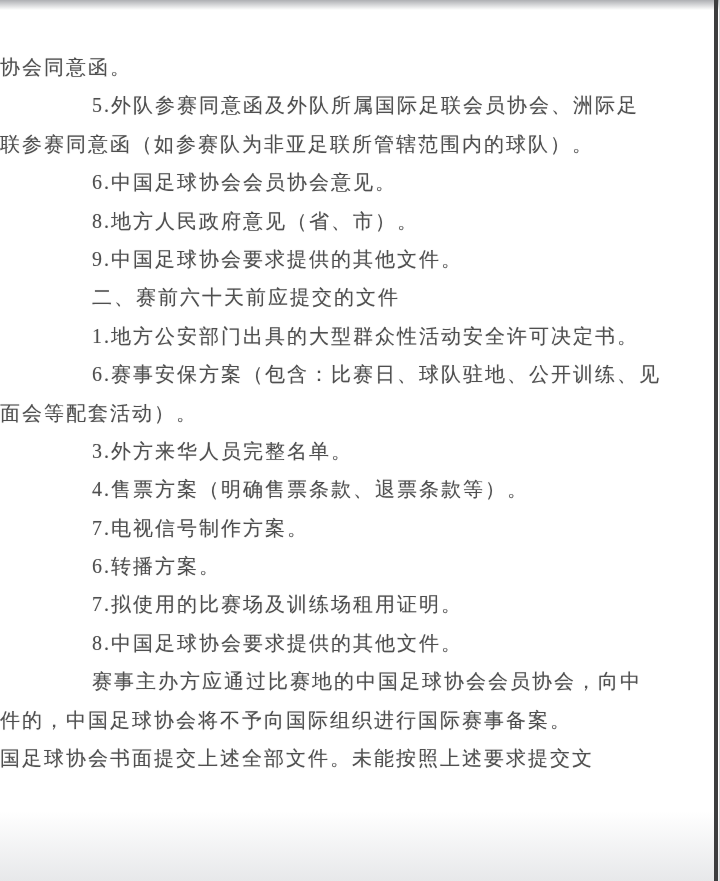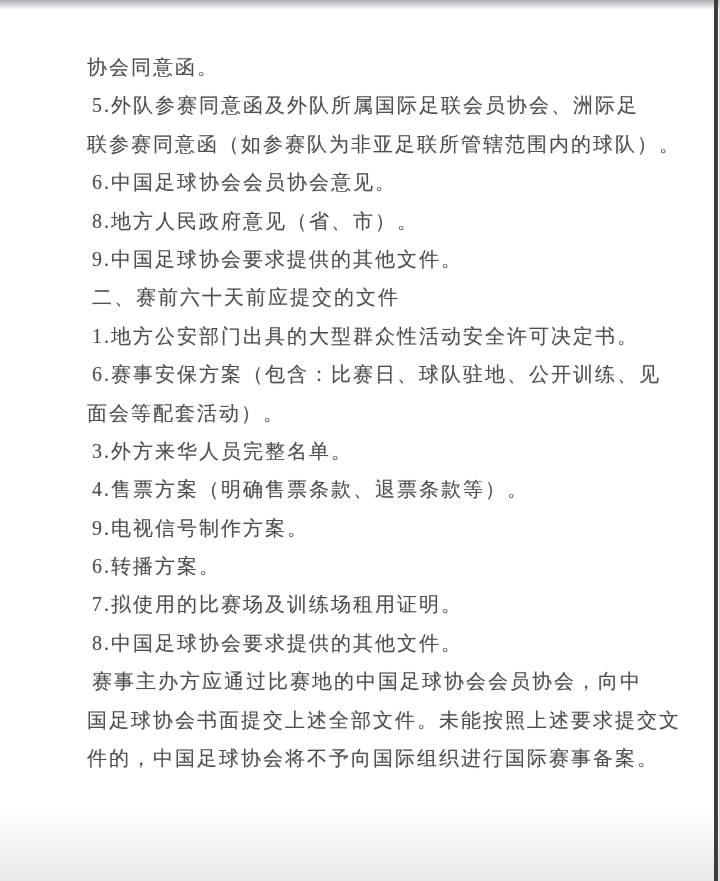--- a/index.html
+++ b/index.html
@@ -20,21 +20,20 @@
   .text-block {
     position: absolute;
     top: 0;
     left: 0;
     right: 0;
     padding-top: 48px;
   }
   .line {
     height: 38.4px;
     line-height: 38.4px;
-    padding-left: 87px;
     font-size: 20px;
     letter-spacing: 2px;
     color: var(--text_color, #4f4f4f);
     white-space: nowrap;
     text-shadow: 0 0 1px rgba(90, 90, 90, 0.35);
   }
   .line.indent {
     padding-left: 92px;
   }
   .top-shade {
@@ -82,25 +81,25 @@
     <div class="line">联参赛同意函（如参赛队为非亚足联所管辖范围内的球队）。</div>
     <div class="line indent">6.中国足球协会会员协会意见。</div>
     <div class="line indent">8.地方人民政府意见（省、市）。</div>
     <div class="line indent">9.中国足球协会要求提供的其他文件。</div>
     <div class="line indent">二、赛前六十天前应提交的文件</div>
     <div class="line indent">1.地方公安部门出具的大型群众性活动安全许可决定书。</div>
     <div class="line indent">6.赛事安保方案（包含：比赛日、球队驻地、公开训练、见</div>
     <div class="line">面会等配套活动）。</div>
     <div class="line indent">3.外方来华人员完整名单。</div>
     <div class="line indent">4.售票方案（明确售票条款、退票条款等）。</div>
-    <div class="line indent">9.电视信号制作方案。</div>
+    <div class="line indent">7.电视信号制作方案。</div>
     <div class="line indent">6.转播方案。</div>
     <div class="line indent">7.拟使用的比赛场及训练场租用证明。</div>
     <div class="line indent">8.中国足球协会要求提供的其他文件。</div>
     <div class="line indent">赛事主办方应通过比赛地的中国足球协会会员协会，向中</div>
+    <div class="line">件的，中国足球协会将不予向国际组织进行国际赛事备案。</div>
     <div class="line">国足球协会书面提交上述全部文件。未能按照上述要求提交文</div>
-    <div class="line">件的，中国足球协会将不予向国际组织进行国际赛事备案。</div>
   </div>
   <div class="top-shade"></div>
   <div class="bottom-shade"></div>
   <div class="edge-line"></div>
   <div class="edge-outer"></div>
 </div>
 
 </body></html>

